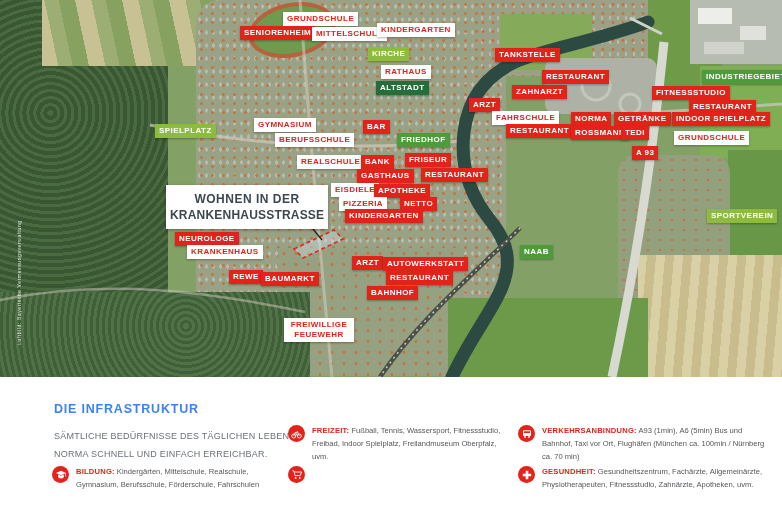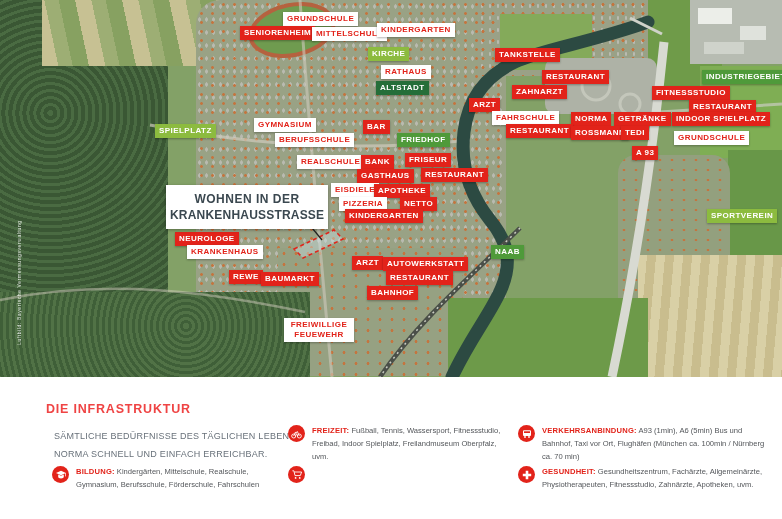--- a/index.html
+++ b/index.html
@@ -55,22 +55,22 @@
   #project-box{position:absolute;left:166px;top:185px;width:154px;z-index:6;background:#fff;
     padding:6px 4px;text-align:center;color:#3b4850;box-shadow:0 1px 3px rgba(0,0,0,.35);}
   #project-box .l1{font:700 12px/1.4 "Liberation Sans",sans-serif;letter-spacing:.5px;}
   #project-box .l2{font:700 12px/1.3 "Liberation Sans",sans-serif;letter-spacing:.2px;}
 
   #map-credit{position:absolute;left:16px;top:345px;z-index:6;transform:rotate(-90deg);
     transform-origin:0 0;font-size:5px;color:#fff;letter-spacing:.6px;width:150px;opacity:.85;}
 
   
   #infra{position:absolute;left:0;top:377px;width:782px;height:142px;background:#fff;}
-  #infra-heading{position:absolute;left:46px;top:26px;font:700 12.5px/1 "Liberation Sans",sans-serif;
-    color:#ef4444;letter-spacing:.8px;}
+  #infra-heading{position:absolute;left:54px;top:26px;font:700 12.5px/1 "Liberation Sans",sans-serif;
+    color:#3b82f6;letter-spacing:.8px;}
   #infra-intro{position:absolute;left:54px;top:50px;font:400 9px/18px "Liberation Sans",sans-serif;
     color:#68717a;letter-spacing:.25px;}
   .infra-item{position:absolute;display:flex;gap:7px;align-items:flex-start;}
   .icircle{flex:0 0 auto;width:17px;height:17px;border-radius:50%;background:#e2231a;
     display:flex;align-items:center;justify-content:center;margin-top:1px;}
   .icircle svg{display:block;}
   .infra-item p{margin:0;font:400 7.6px/13px "Liberation Sans",sans-serif;color:#53565a;}
   .infra-item .lbl{font-weight:700;color:#e2231a;letter-spacing:.2px;}
   .pos-bildung{left:52px;top:88px;width:238px;}
   .pos-freizeit{left:288px;top:47px;width:222px;}
@@ -154,21 +154,21 @@
         <div class="map-label lab-white" style="left: 297px; top: 155px;">REALSCHULE</div>
         <div class="map-label lab-red" style="left: 361px; top: 155px;">BANK</div>
         <div class="map-label lab-red" style="left: 405px; top: 153px;">FRISEUR</div>
         <div class="map-label lab-red" style="left: 357px; top: 169px;">GASTHAUS</div>
         <div class="map-label lab-red" style="left: 421px; top: 168px;">RESTAURANT</div>
         <div class="map-label lab-white" style="left: 331px; top: 183px;">EISDIELE</div>
         <div class="map-label lab-red" style="left: 374px; top: 184px;">APOTHEKE</div>
         <div class="map-label lab-white" style="left: 339px; top: 197px;">PIZZERIA</div>
         <div class="map-label lab-red" style="left: 400px; top: 197px;">NETTO</div>
         <div class="map-label lab-red" style="left: 345px; top: 209px;">KINDERGARTEN</div>
-        <div class="map-label lab-mgreen" style="left: 491px; top: 245px;">NAAB</div>
+        <div class="map-label lab-mgreen" style="left: 520px; top: 245px;">NAAB</div>
         <div class="map-label lab-lgreen" style="left: 707px; top: 209px;">SPORTVEREIN</div>
         <div class="map-label lab-red" style="left: 175px; top: 232px;">NEUROLOGE</div>
         <div class="map-label lab-white" style="left: 187px; top: 245px;">KRANKENHAUS</div>
         <div class="map-label lab-red" style="left: 229px; top: 270px;">REWE</div>
         <div class="map-label lab-red" style="left: 261px; top: 272px;">BAUMARKT</div>
         <div class="map-label lab-red" style="left: 352px; top: 256px;">ARZT</div>
         <div class="map-label lab-red" style="left: 383px; top: 257px;">AUTOWERKSTATT</div>
         <div class="map-label lab-red" style="left: 386px; top: 271px;">RESTAURANT</div>
         <div class="map-label lab-red" style="left: 367px; top: 286px;">BAHNHOF</div>
         <div class="map-label lab-white2" style="left: 284px; top: 318px;">FREIWILLIGE FEUEWEHR</div>

